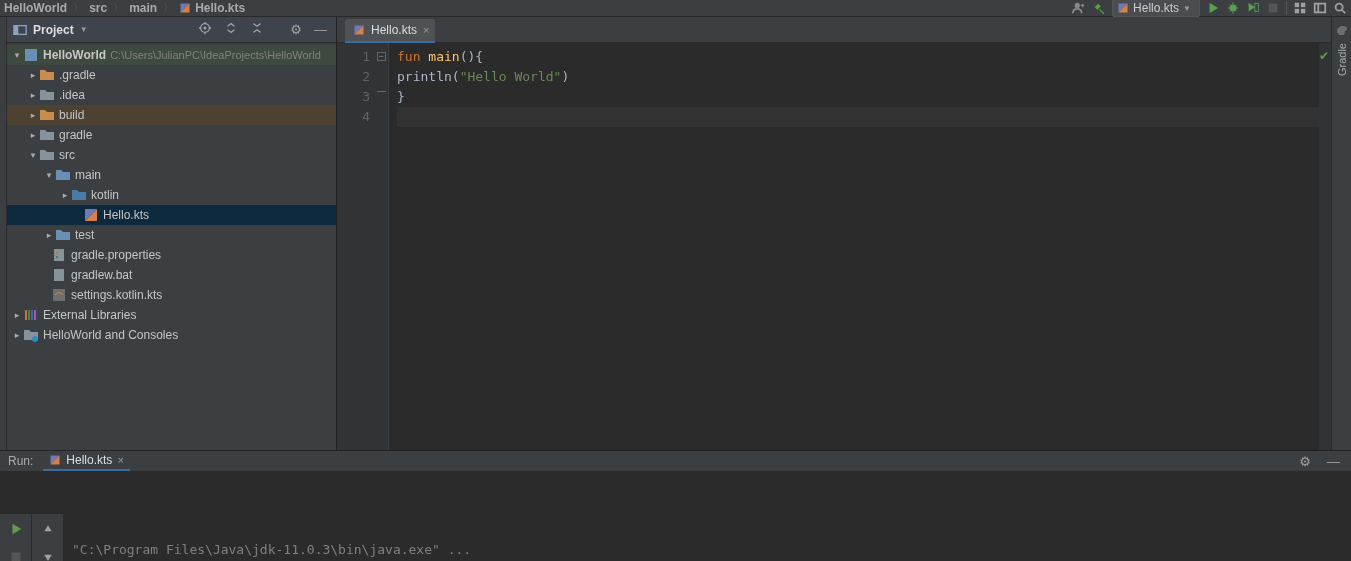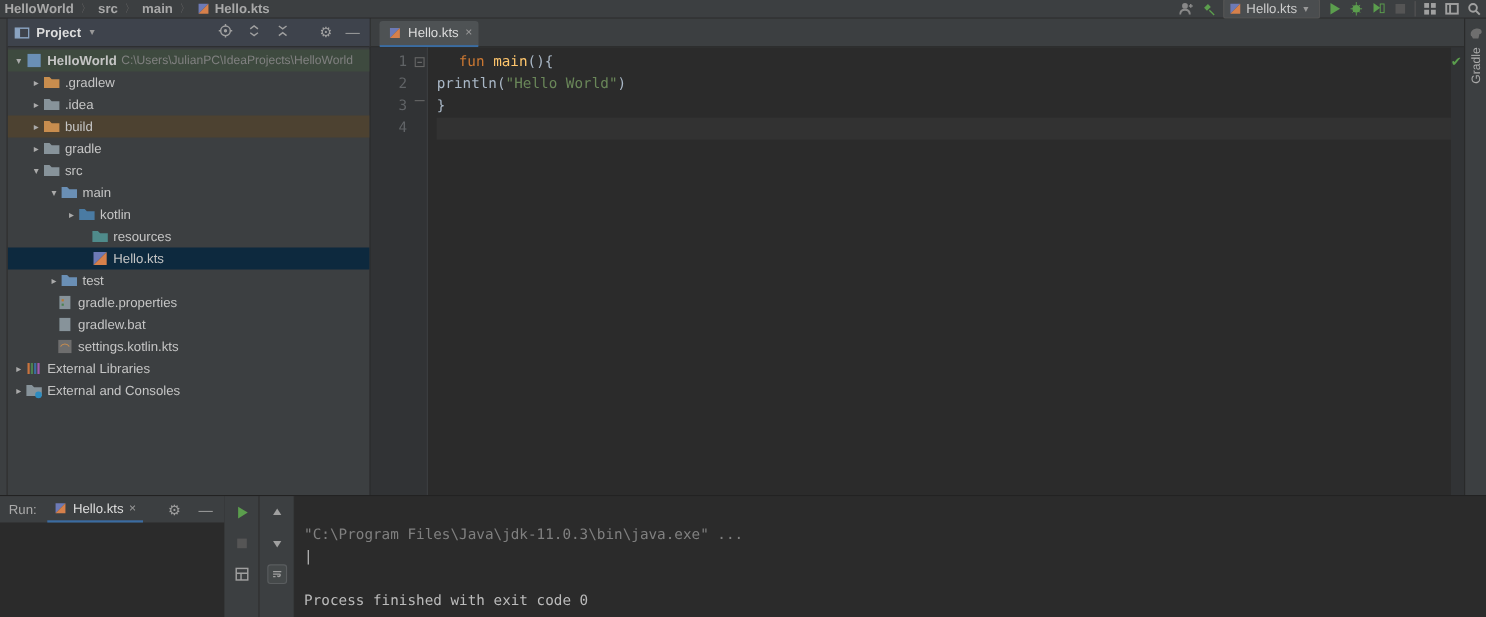--- a/index.html
+++ b/index.html
@@ -133,21 +133,21 @@
 .fold { position: absolute; right: 2px; top: 5px; width: 9px; height: 9px; border: 1px solid #666; font-size: 8px; line-height: 7px; text-align: center; color: #888; }
 .code {
   flex: 1;
   font-family: "Consolas", monospace;
   font-size: 13px;
   padding: 4px 0 0 8px;
   line-height: 20px;
 }
 .code-line { height: 20px; }
 .code-line.active-bg { background: #323232; }
-.kw { color: #cc7832; margin-left: 20px; }
+.kw { color: #cc7832; }
 .fn { color: #ffc66d; }
 .paren { color: #a9b7c6; }
 .str { color: #6a8759; }
 .plain { color: #a9b7c6; }
 .marker-strip { width: 12px; background: #313335; position: relative; }
 .check-mark { position: absolute; top: 6px; right: 2px; color: #5b9e4d; font-size: 12px; }
 
 
 .right-stripe {
   width: 20px;
@@ -166,21 +166,22 @@
   font-size: 11px;
   margin-top: 4px;
 }
 
 
 .run-panel {
   height: 111px;
   background: #2b2b2b;
   border-top: 1px solid #222;
   display: flex;
-  flex-direction: row;
+  flex-direction: column;
+  gap: 43px;
 }
 .run-header {
   height: 24px;
   background: #3c3f41;
   display: flex;
   align-items: center;
   padding: 0 8px;
   gap: 10px;
 }
 .run-header .run-label { color: #aaa; }
@@ -360,21 +361,21 @@
         <span class="node-label" style="font-weight:bold">HelloWorld</span>
         <span class="node-path">C:\Users\JulianPC\IdeaProjects\HelloWorld</span>
       </div>
       <div class="tree-row" style="padding-left:20px">
         <span class="caret">▸</span>
         <span class="node-icon">
             <svg viewBox="0 0 16 16">
               <path class="folder-orange" d="M1 3h5l2 2h7v8H1z"></path>
             </svg>
           </span>
-        <span class="node-label">.gradlew</span>
+        <span class="node-label">.gradle</span>
       </div>
       <div class="tree-row" style="padding-left:20px">
         <span class="caret">▸</span>
         <span class="node-icon">
             <svg viewBox="0 0 16 16">
               <path class="folder-grey" d="M1 3h5l2 2h7v8H1z"></path>
             </svg>
           </span>
         <span class="node-label">.idea</span>
       </div>
@@ -415,29 +416,20 @@
         <span class="node-label">main</span>
       </div>
       <div class="tree-row" style="padding-left:52px">
         <span class="caret">▸</span>
         <span class="node-icon">
             <svg viewBox="0 0 16 16">
               <path class="folder-blue" d="M1 3h5l2 2h7v8H1z"></path>
             </svg>
           </span>
         <span class="node-label">kotlin</span>
-      </div>
-      <div class="tree-row" style="padding-left:64px">
-        <span class="caret"></span>
-        <span class="node-icon">
-            <svg viewBox="0 0 16 16">
-              <path class="folder-teal" d="M1 3h5l2 2h7v8H1z"></path>
-            </svg>
-          </span>
-        <span class="node-label">resources</span>
       </div>
       <div class="tree-row selected" style="padding-left:64px">
         <span class="caret"></span>
         <span class="node-icon">
             <svg viewBox="0 0 16 16">
               <polygon points="2,2 14,2 2,14" fill="#6d7ab6"></polygon>
               <polygon points="2,14 14,14 14,2" fill="#d6804b"></polygon>
             </svg>
           </span>
         <span class="node-label">Hello.kts</span>
@@ -494,21 +486,21 @@
         <span class="node-label">External Libraries</span>
       </div>
       <div class="tree-row" style="padding-left:4px">
         <span class="caret">▸</span>
         <span class="node-icon">
             <svg viewBox="0 0 16 16">
               <path class="folder-grey" d="M1 3h5l2 2h7v8H1z"></path>
               <circle cx="12" cy="12" r="3" fill="#2d8cc0"></circle>
             </svg>
           </span>
-        <span class="node-label">External and Consoles</span>
+        <span class="node-label">HelloWorld and Consoles</span>
       </div>
     </div>
   </div>
 
   <div class="editor-area">
     <div class="tab-bar">
       <div class="editor-tab">
         <span class="icon icon-kt-small">
           <svg viewBox="0 0 16 16">
               <polygon points="2,2 14,2 2,14" fill="#6d7ab6"></polygon>

